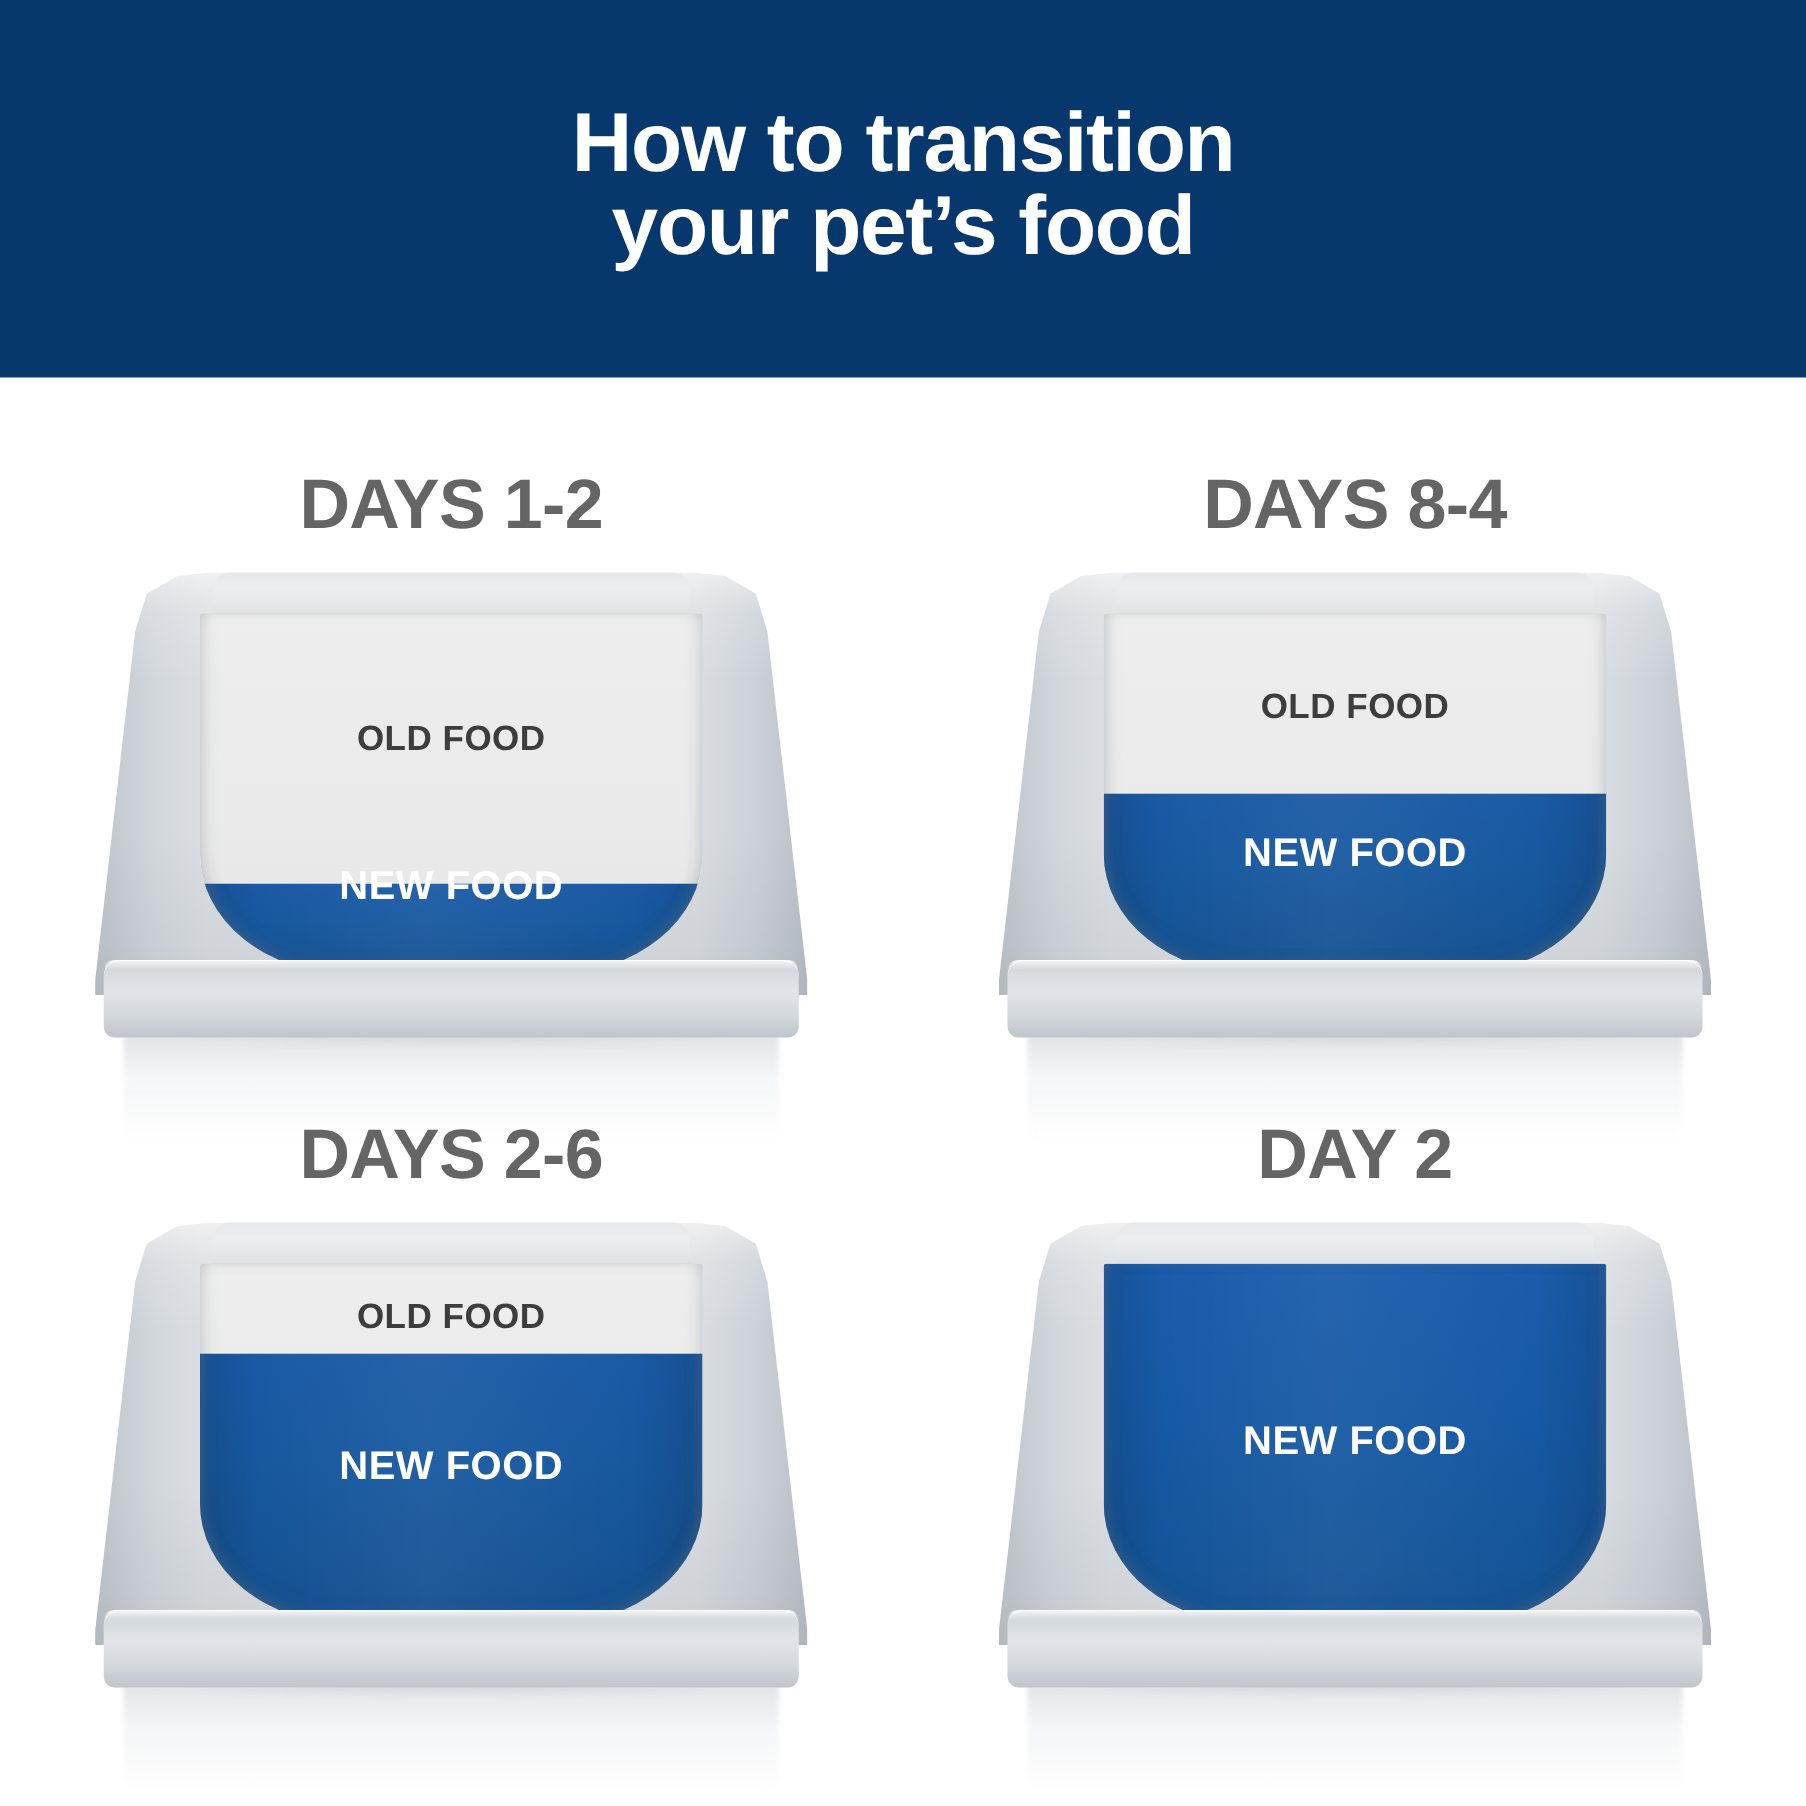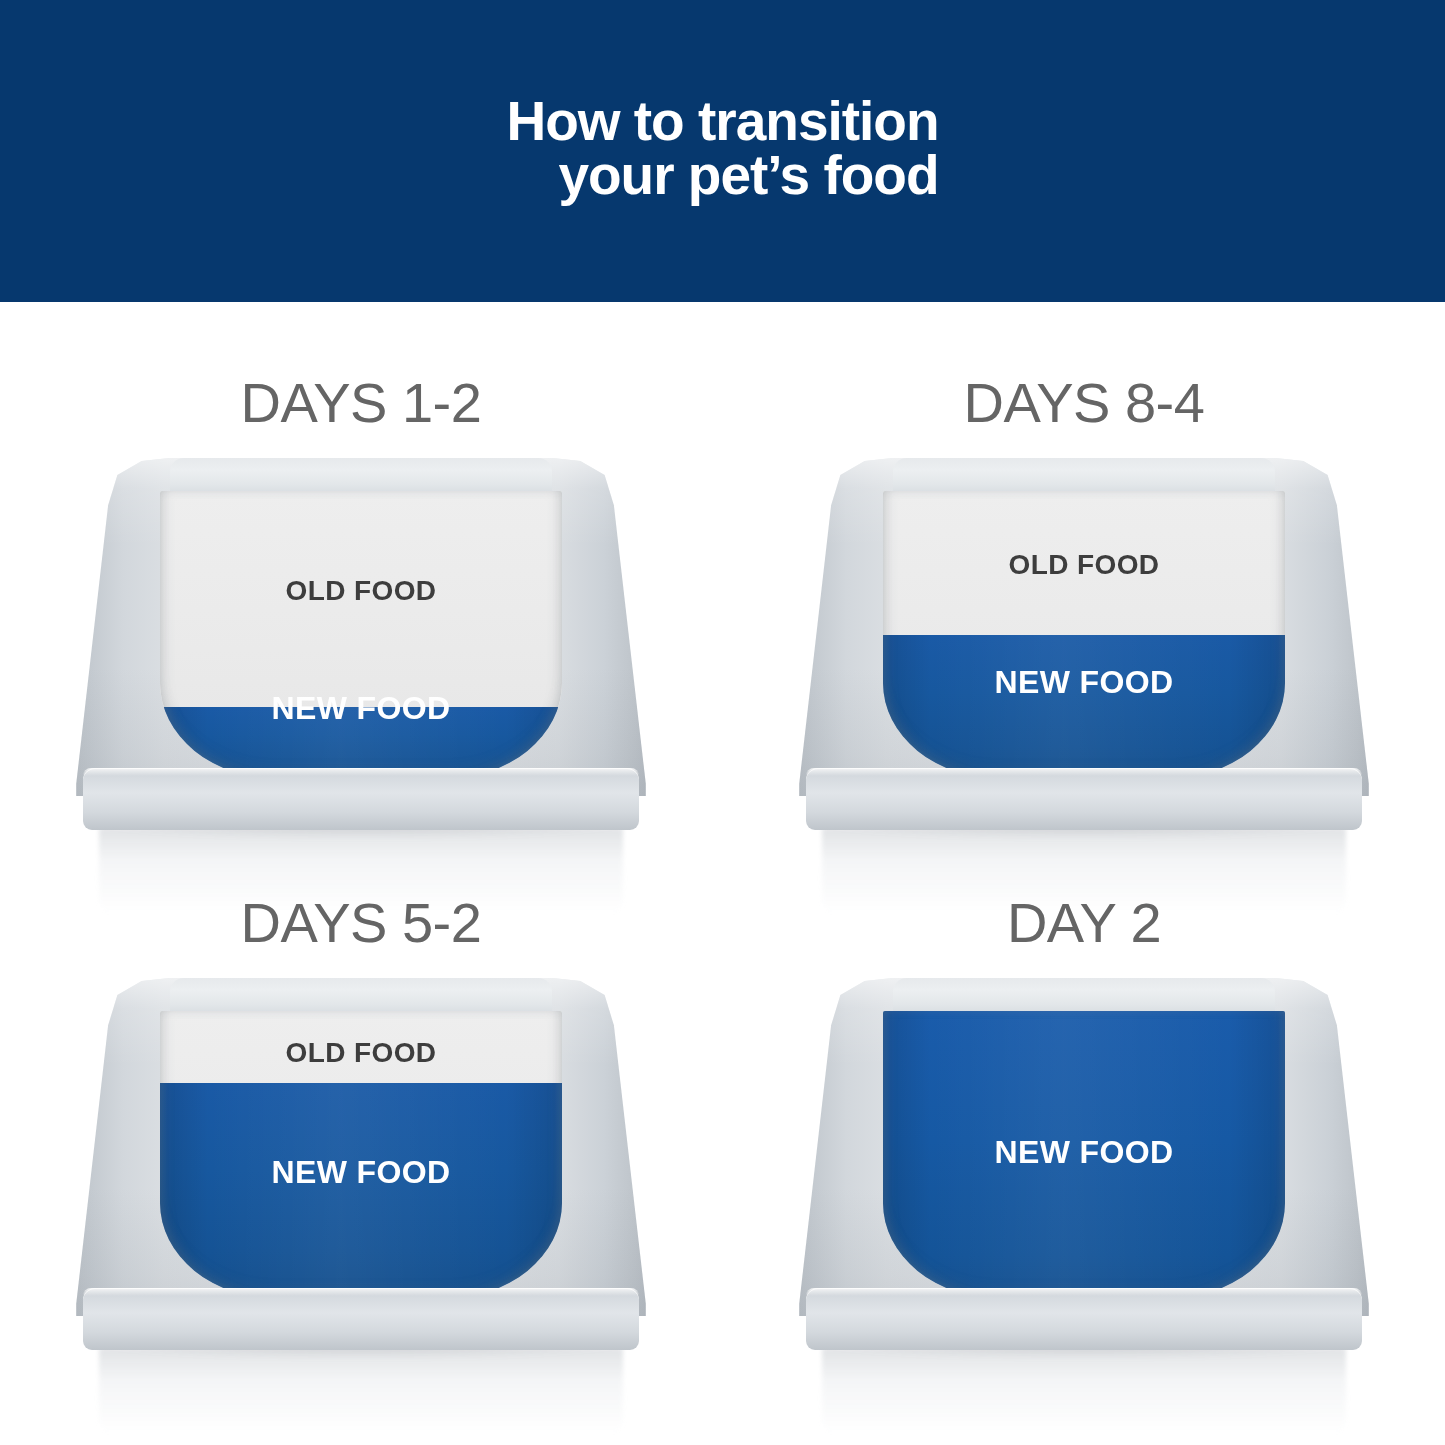--- a/index.html
+++ b/index.html
@@ -28,24 +28,24 @@
     top: 0;
     width: 1445px;
     height: 302px;
     background: #06386E;
     display: flex;
     align-items: center;
     justify-content: center;
   }
   .header-title {
     color: #ffffff;
-    font-size: 55px;
+    font-size: 67px;
     font-weight: bold;
     line-height: 0.99;
-    text-align: right;
+    text-align: center;
     letter-spacing: -1.0px;
     white-space: pre-line;
     padding-bottom: 6px;
   }
 
   
   .panels {
     position: absolute;
     left: 0;
     top: 302px;
@@ -63,21 +63,21 @@
   .panel.c1 { left: 723px; }
 
   .panel-title {
     position: absolute;
     top: 0px;
     left: 0;
     width: 100%;
     text-align: center;
     color: #656565;
     font-size: 56px;
-    font-weight: normal;
+    font-weight: bold;
     letter-spacing: -0.5px;
   }
 
   
   .bowl {
     position: absolute;
     left: 50%;
     transform: translateX(-50%);
     top: 88px;
     width: 580px;
@@ -339,21 +339,21 @@
         </div>
 
         <div class="bowl-contact-shadow"></div>
         <div class="bowl-base">
           <div class="bowl-base-top-hl"></div>
         </div>
       </div>
     </div>
 
     <div class="panel r1 c0">
-      <div class="panel-title">DAYS 5-2</div>
+      <div class="panel-title">DAYS 2-6</div>
 
       <div class="bowl">
         <div class="bowl-reflection"></div>
         <div class="bowl-body">
           <div class="bowl-body-shade"></div>
         </div>
         <div class="bowl-rim"></div>
 
         <div class="bowl-cavity">
           <div class="food-old"></div>

